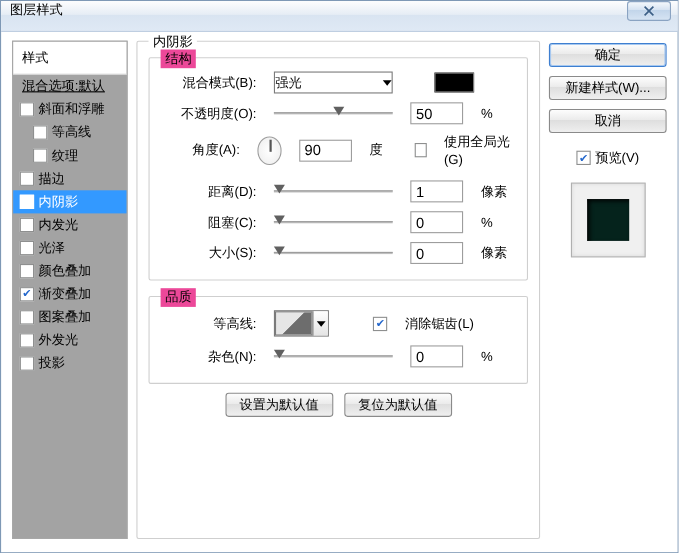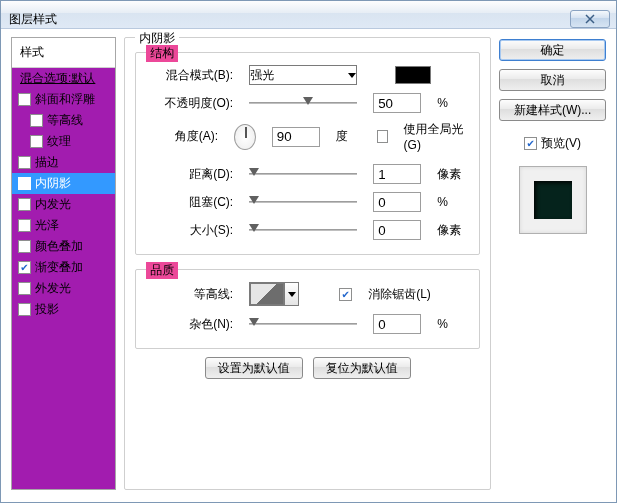--- a/index.html
+++ b/index.html
@@ -16,21 +16,21 @@
     border: 1px solid #7e98b5;
     background: #fff;
     display: flex;
     flex-direction: column;
   }
   .titlebar {
     height: 28px;
     background: linear-gradient(#fdfdfe, #e6edf5 45%, #d9e4f1 46%, #dfe9f5);
     border-bottom: 1px solid #b9c9de;
     display: flex;
-    align-items: flex-end;
+    align-items: flex-start;
     padding: 0 6px 0 8px;
     justify-content: space-between;
   }
   .titlebar .title { color: #000; }
   .close-btn {
     width: 40px;
     height: 18px;
     border: 1px solid #8aa3c2;
     border-radius: 3px;
     background: linear-gradient(#f4f8fc, #d5e2f1 45%, #c2d5ea 46%, #d6e4f3);
@@ -43,21 +43,21 @@
   }
   .body {
     flex: 1;
     display: flex;
     padding: 8px 10px 12px 10px;
     gap: 8px;
   }
   .styles-list {
     width: 116px;
     border: 1px solid #a7a7a7;
-    background: #a21caf;
+    background: #a3a3a3;
     display: flex;
     flex-direction: column;
   }
   .styles-header {
     padding: 6px 8px;
     border-bottom: 1px solid #cfcfcf;
     background: #fff;
   }
   .styles-item {
     padding: 3px 6px 3px 6px;
@@ -332,20 +332,24 @@
           <div class="styles-item ">
             <span class="chk"></span>
             <span>颜色叠加</span>
           </div>
           <div class="styles-item ">
             <span class="chk checked"></span>
             <span>渐变叠加</span>
           </div>
           <div class="styles-item ">
             <span class="chk"></span>
+            <span>图案叠加</span>
+          </div>
+          <div class="styles-item ">
+            <span class="chk"></span>
             <span>外发光</span>
           </div>
           <div class="styles-item ">
             <span class="chk"></span>
             <span>投影</span>
           </div>
         </div>
     </div>
 
     <div class="center">
@@ -446,22 +450,22 @@
 
         <div class="btn-row">
           <div class="btn">设置为默认值</div>
           <div class="btn">复位为默认值</div>
         </div>
       </div>
     </div>
 
     <div class="right">
       <div class="btn primary">确定</div>
+      <div class="btn">新建样式(W)...</div>
       <div class="btn">取消</div>
-      <div class="btn">新建样式(W)...</div>
       <div class="preview-chk">
         <span class="chk checked"></span>
         <span>预览(V)</span>
       </div>
       <div class="preview-box">
         <div class="preview-inner"></div>
       </div>
     </div>
 
   </div>

